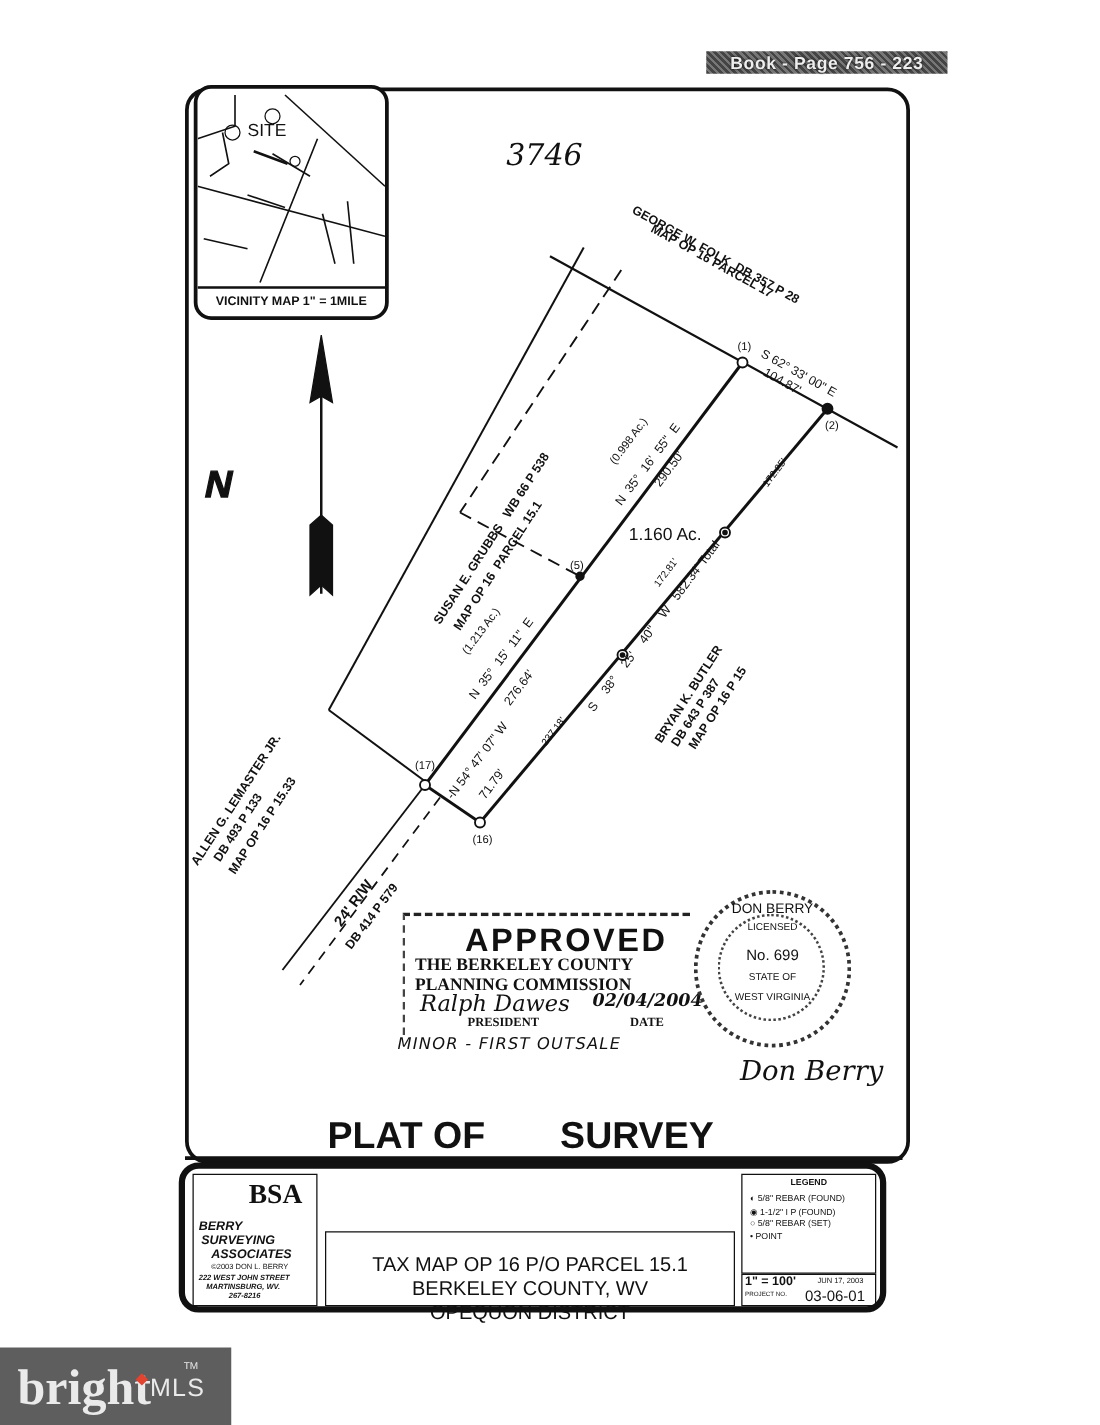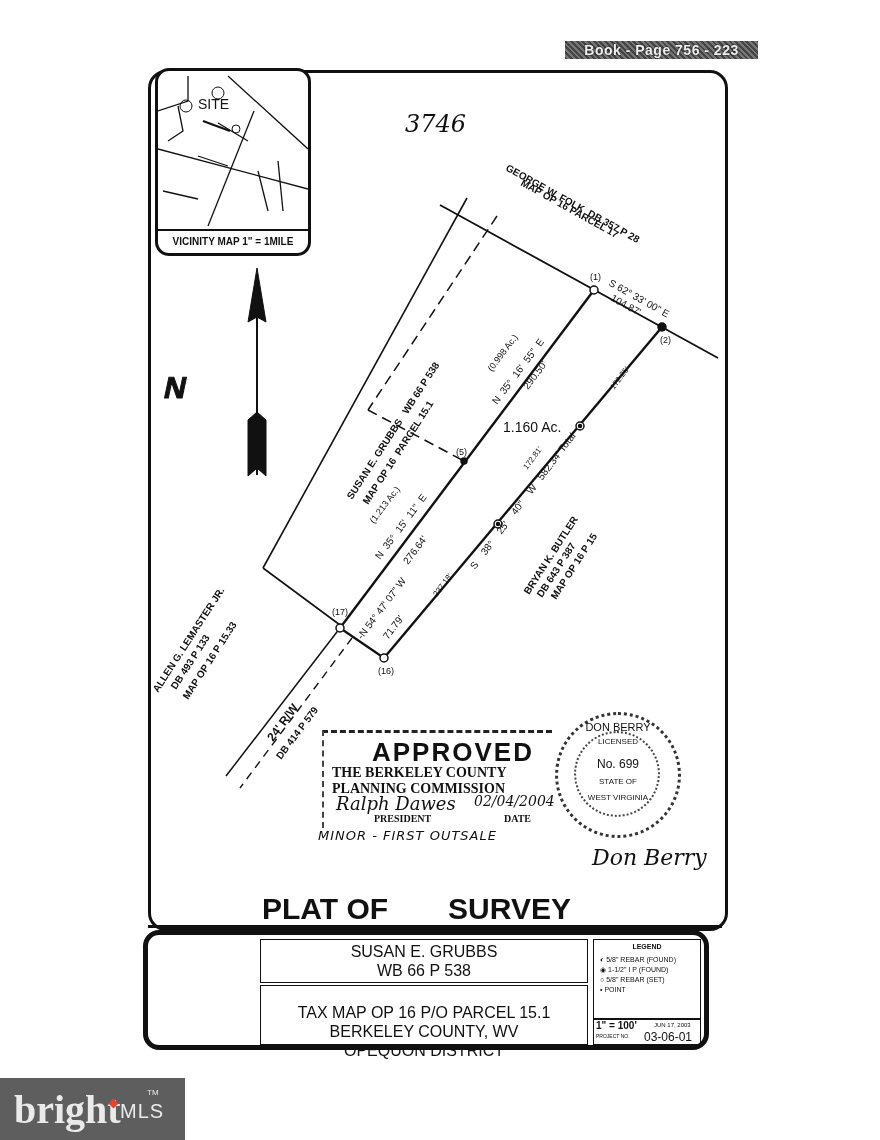--- a/index.html
+++ b/index.html
@@ -169,21 +169,21 @@
   </svg>
   <span class="site-label">SITE</span>
   <div class="vicinity-caption">VICINITY MAP  1" = 1MILE</div>
 </div>
 
 <div class="abs approved-stamp">
   <div class="approved-word">APPROVED</div>
   <div class="approved-line" style="top:32px;">THE BERKELEY COUNTY</div>
   <div class="approved-line" style="top:48px;">PLANNING COMMISSION</div>
   <div class="sig" style="left:12px; top:60px;">Ralph Dawes</div>
-  <div class="sig" style="left:150px; top:60px; font-size:14px;">02/04/2004</div>
+  <div class="sig" style="left:150px; top:60px; font-size:14px;font-weight:bold;">02/04/2004</div>
   <div class="approved-line" style="top:80px; left:50px; font-size:10px;">PRESIDENT</div>
   <div class="approved-line" style="top:80px; left:180px; font-size:10px;">DATE</div>
 </div>
 <div class="abs minor-note">MINOR - FIRST OUTSALE</div>
 
 <div class="abs seal">
   <div class="seal-inner"></div>
   <div class="seal-text" style="top:6px; font-size:11px;">DON BERRY</div>
   <div class="seal-text" style="top:22px; font-size:8px;">LICENSED</div>
   <div class="seal-text" style="top:42px; font-size:12px;">No. 699</div>
@@ -191,23 +191,29 @@
   <div class="seal-text" style="top:78px; font-size:8px;">WEST VIRGINIA</div>
 </div>
 <div class="abs sig" style="left:592px; top:845px; font-size:22px;">Don Berry</div>
 
 <div class="abs plat-title">
   <span>PLAT OF</span><span>SURVEY</span>
 </div>
 <div class="abs" style="left:148px; top:925px; width:574px; height:0; border-top:3px solid #111;"></div>
 
 <div class="abs title-block">
-  <div class="tb-mid-top">
-    <div style="margin-top:2px;">SUSAN E. GRUBBS</div>
-    <div>WB 66 P 538</div>
+  <div class="tb-logo">
+    <div style="position:absolute; left:44px; top:2px; font-size:22px; font-weight:bold; font-family:'Liberation Serif', serif;">BSA</div>
+    <div style="position:absolute; left:4px; top:36px; font-size:10px; font-weight:bold; font-style:italic;">BERRY</div>
+    <div style="position:absolute; left:6px; top:47px; font-size:10px; font-weight:bold; font-style:italic;">SURVEYING</div>
+    <div style="position:absolute; left:14px; top:58px; font-size:10px; font-weight:bold; font-style:italic;">ASSOCIATES</div>
+    <div style="position:absolute; left:14px; top:71px; font-size:6px;">©2003 DON L. BERRY</div>
+    <div style="position:absolute; left:4px; top:80px; font-size:6px; font-style:italic; font-weight:bold;">222 WEST JOHN STREET</div>
+    <div style="position:absolute; left:10px; top:87px; font-size:6px; font-style:italic; font-weight:bold;">MARTINSBURG, WV.</div>
+    <div style="position:absolute; left:28px; top:94px; font-size:6px; font-style:italic; font-weight:bold;">267-8216</div>
   </div>
   <div class="tb-mid-bot">
     <div style="margin-top:17px;text-align:center;">TAX MAP OP 16  P/O PARCEL 15.1</div>
     <div>BERKELEY COUNTY, WV</div>
     <div>OPEQUON DISTRICT</div>
   </div>
   <div class="tb-legend">
     <div style="text-align:center; font-weight:bold; margin-top:3px;">LEGEND</div>
     <div class="legend-row" style="top:16px;"><span>◐ </span><span>5/8" REBAR (FOUND)</span></div>
     <div class="legend-row" style="top:26px;"><span>◉ </span><span>1-1/2" I P (FOUND)</span></div>

